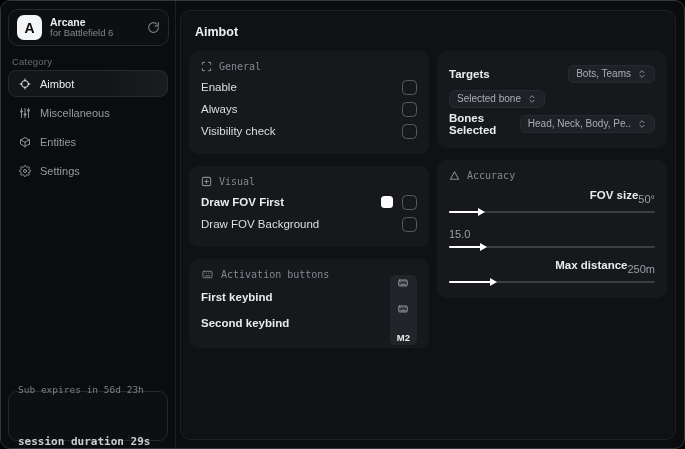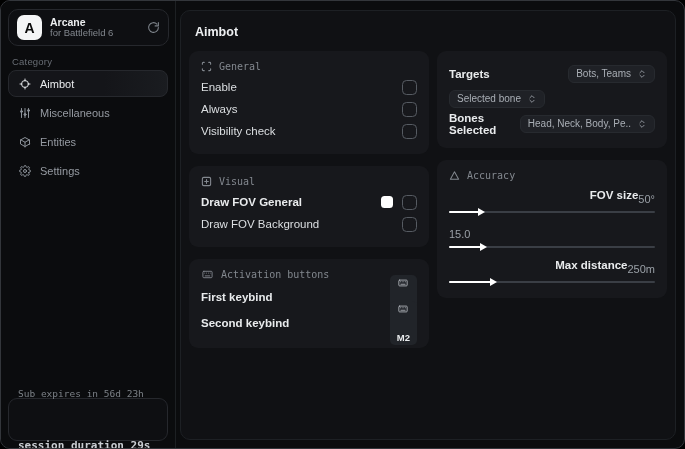--- a/index.html
+++ b/index.html
@@ -43,21 +43,21 @@
   }
   .nav-item .nicon { display:flex; color:#8d939a; }
   .nav-item.active {
     background:linear-gradient(90deg,#141519 60%, #1a1c20);
     border:1px solid #26282d; color:#e9ebed;
   }
   .nav-item.active .nicon { color:#dfe2e5; }
   .nav-item:not(.active) { border:1px solid transparent; }
 
   .sub-card {
-    position:absolute; left:7px; right:7px; bottom:7px; height:43px;
+    position:absolute; left:7px; right:7px; bottom:7px; height:50px;
     border:1px solid #26282d; border-radius:9px; background:#0e0f12;
     padding:4px 9px; display:flex; flex-direction:column; justify-content:center; gap:0;
   }
   .sub-line1 { font-family:"DejaVu Sans Mono", monospace; font-size:9.5px; color:#7c8187; }
   .sub-line2 { font-family:"DejaVu Sans Mono", monospace; font-size:11px; font-weight:bold; color:#c9cdd2;margin-top:40px; }
 
   
   .main {
     position:absolute; left:179px; top:9px; right:8px; bottom:8px;
     background:#101114; border:1px solid #1d2024; border-radius:10px;
@@ -239,21 +239,21 @@
             <span class="hicon">
               <svg width="11" height="11" viewBox="0 0 24 24" fill="none" stroke="currentColor" stroke-width="2.4" stroke-linecap="round">
                   <rect x="3" y="3" width="18" height="18" rx="3"></rect>
                   <line x1="12" y1="8" x2="12" y2="16"></line>
                   <line x1="8" y1="12" x2="16" y2="12"></line>
                 </svg>
             </span>
             <span>Visual</span>
           </div>
           <div class="row">
-            <span class="row-label bold">Draw FOV General</span>
+            <span class="row-label bold">Draw FOV First</span>
             <span class="swatch" style="background: rgb(255, 255, 255);"></span>
             <span class="checkbox"></span>
           </div>
           <div class="row">
             <span class="row-label">Draw FOV Background</span>
             <span class="checkbox"></span>
           </div>
         </div>
 
         <div class="card">

